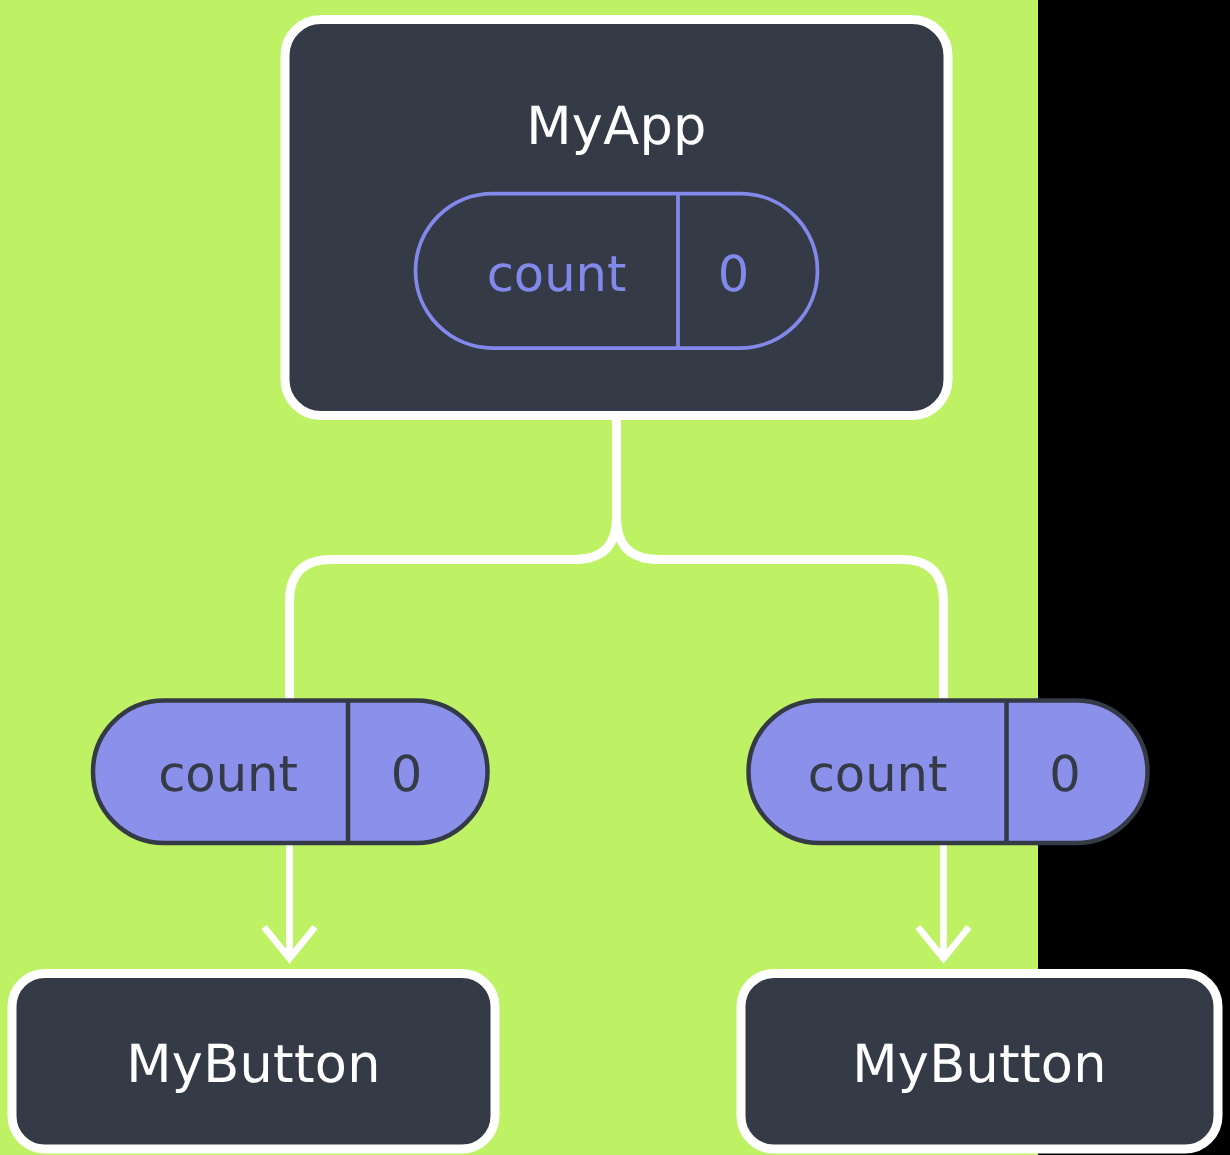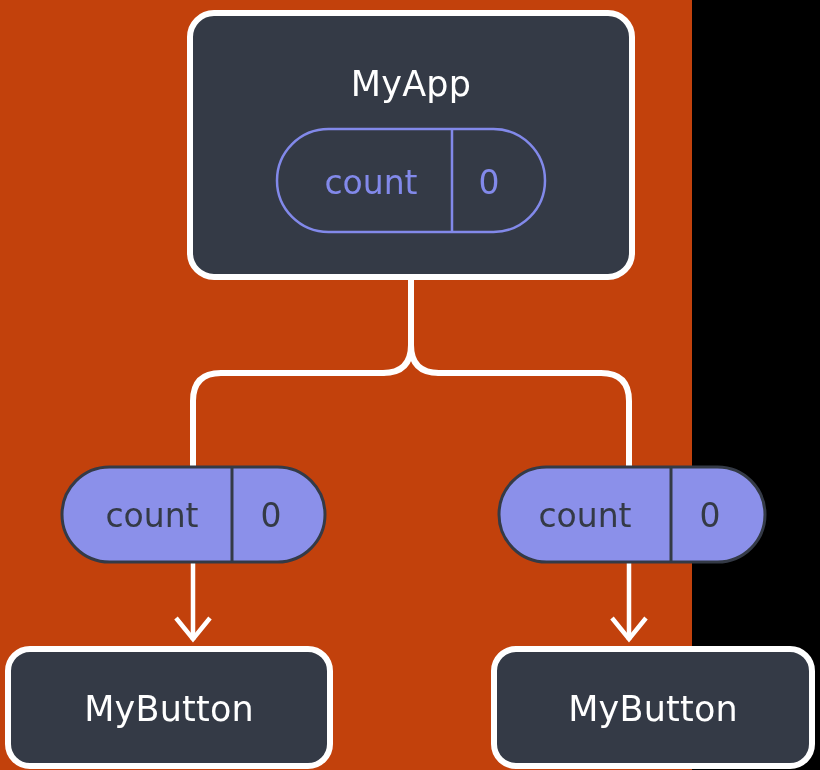--- a/index.html
+++ b/index.html
@@ -10,21 +10,21 @@
   body {
     width: 820px;
     height: 770px;
     overflow: hidden;
     font-family: "DejaVu Sans", "Liberation Sans", sans-serif;
   }
   #stage {
     position: relative;
     width: 692px;
     height: 770px;
-    background: #c2410c;
+    background: #bef264;
   }
   #diagram {
     position: absolute;
     left: 0;
     top: 0;
     width: 820px;
     height: 770px;
     display: block;
   }
   .node-label {

